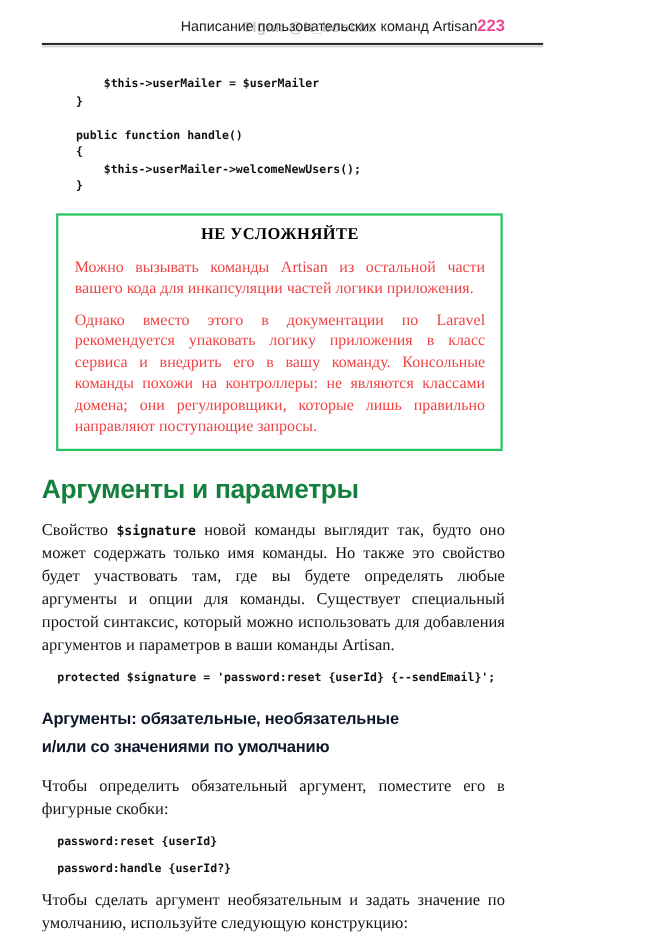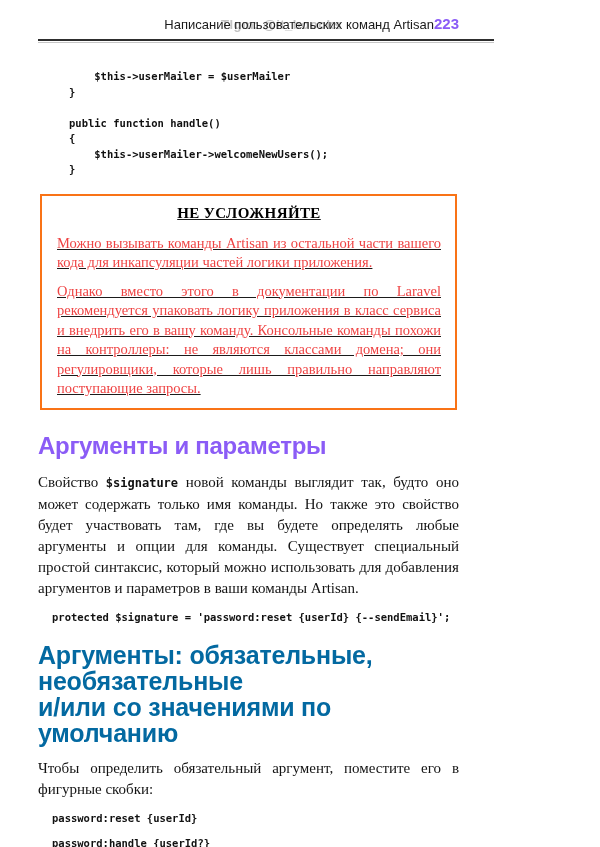--- a/index.html
+++ b/index.html
@@ -28,41 +28,40 @@
   .header {
     position: relative;
     z-index: 1;
     padding-top: 15px;
     display: flex;
     justify-content: flex-end;
     align-items: baseline;
     font-family: "Liberation Sans", sans-serif;
   }
   .header-title { font-size: 13px; color: #1a1a1a; }
-  .header-page  { font-size: 15px; font-weight: bold; color: #8b5cf6; }
+  .header-page  { font-size: 15px; font-weight: bold; color: #ec4899; }
   .rule       { height: 2px; background: #2e2e2e; margin-top: 7px; margin-right: -35px; }
   .rule-ghost { height: 1px; background: #c6c6c6; margin-top: 1px; margin-right: -35px; }
 
   pre.code {
     font-family: "DejaVu Sans Mono", monospace;
     font-weight: bold;
     font-size: 10.5px;
     color: #111;
     margin: 0;
     white-space: pre;
   }
   pre.block1 { margin-top: 26px; margin-left: 31px; line-height: 15.5px; }
   pre.single { margin-top: 11px; margin-left: 14px; line-height: 14px; }
 
   .callout {
-    margin: 16px 2px 0 2px;
-    border: 2px solid #f97316;
+    margin: 16px 2px 0 13px;
+    border: 2px solid #22c55e;
     padding: 7px 14px 9px 15px;
     box-sizing: border-box;
-    text-decoration: underline;
   }
   .callout-title {
     text-align: center;
     font-weight: bold;
     font-size: 15px;
     letter-spacing: 0.4px;
     margin-top: 2px;
     color: #000;
   }
   .callout p {
@@ -73,30 +72,30 @@
     color: #ef4444;
   }
   .callout p.first  { margin-top: 12px; }
   .callout p.second { margin-top: 9px; }
 
   h1 {
     font-family: "Liberation Sans", sans-serif;
     font-weight: bold;
     font-size: 24px;
     letter-spacing: -0.3px;
-    color: #8b5cf6;
+    color: #15803d;
     margin: 22px 0 0 0;
   }
   h2 {
     font-family: "Liberation Sans", sans-serif;
     font-weight: bold;
-    font-size: 25px;
+    font-size: 15px;
     line-height: 26px;
     letter-spacing: -0.2px;
-    color: #0369a1;
+    color: #0f172a;
     margin: 18px 0 0 0;
     white-space: pre-line;
   }
   p.body {
     font-size: 15px;
     line-height: 21px;
     text-align: justify;
     margin: 12px 0 0 0;
     color: #141414;
   }

